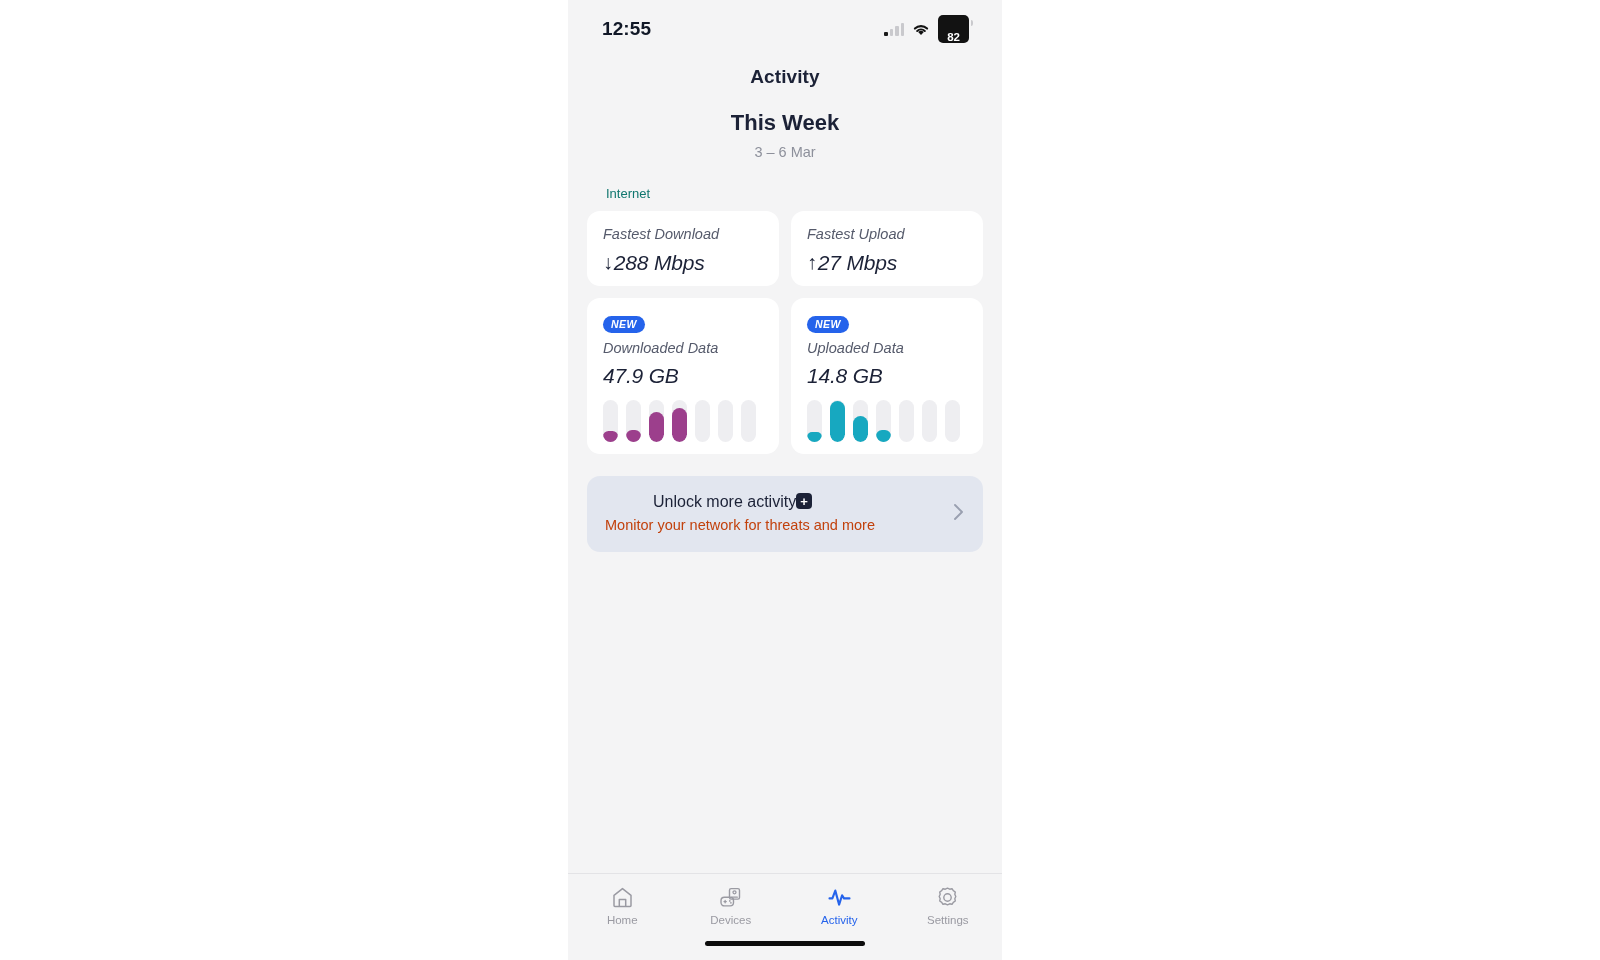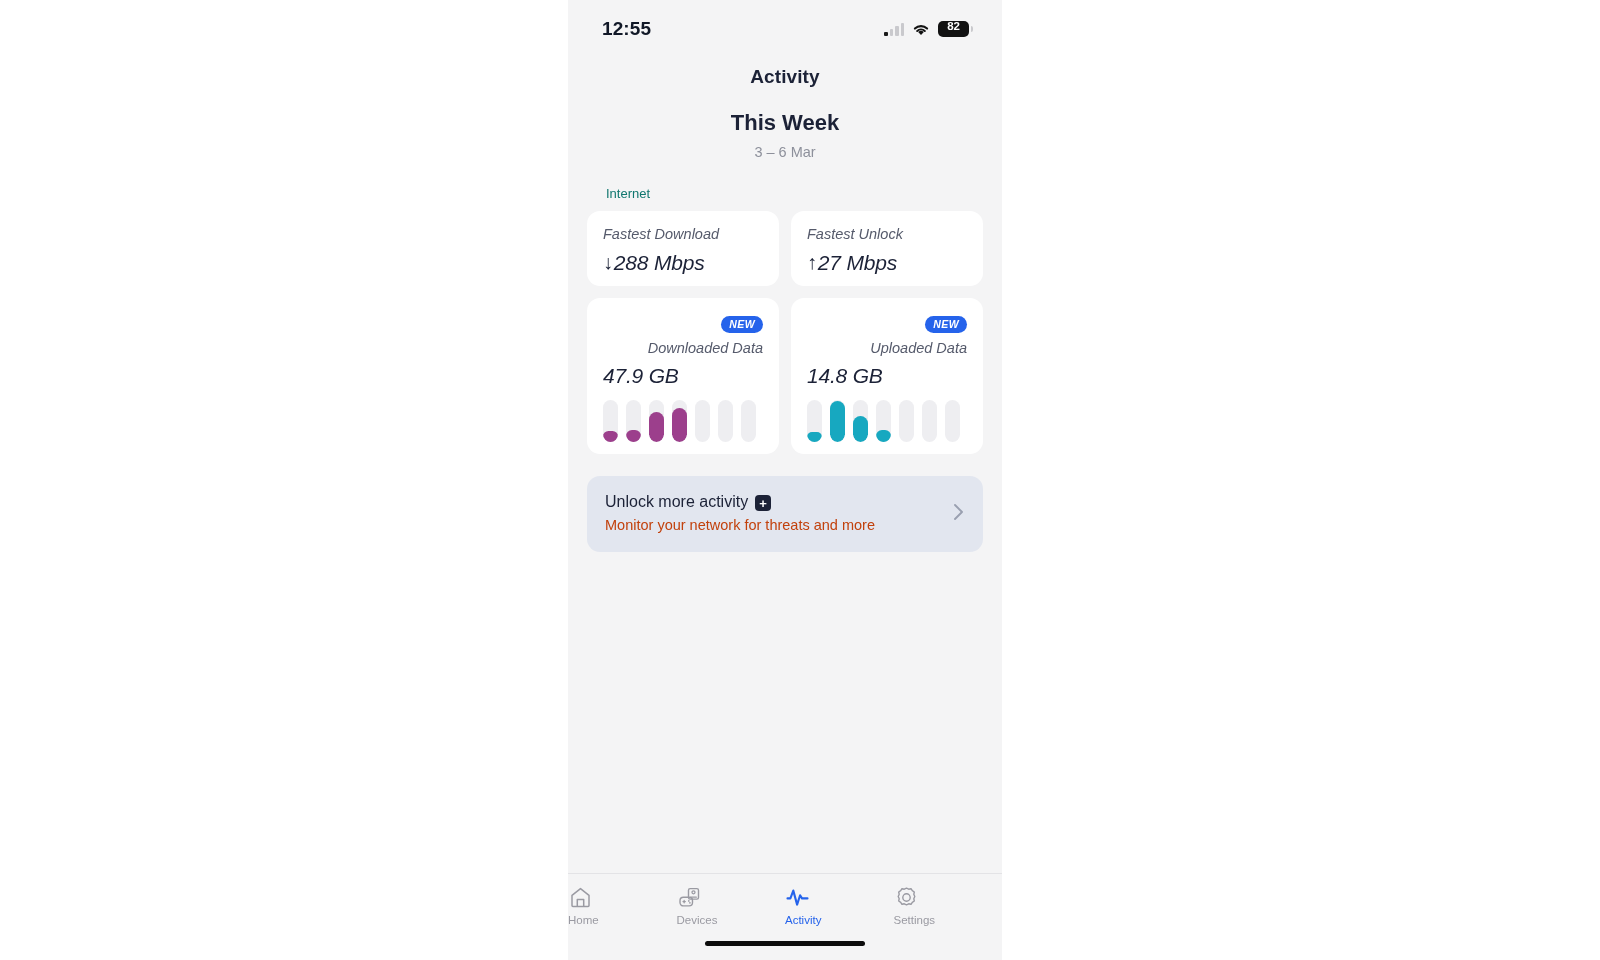--- a/index.html
+++ b/index.html
@@ -69,25 +69,25 @@
   .signal i:nth-child(1) { height: 4px; }
   .signal i:nth-child(2) { height: 7px; }
   .signal i:nth-child(3) { height: 10px; }
   .signal i:nth-child(4) { height: 13px; }
 
   .wifi-ico { display:block; }
 
   .battery {
     position: relative;
     width: 31px;
-    height: 16px;
+    height: 28px;
     border-radius: 5px;
     background: #121212;
     display: flex;
-    align-items: flex-start;
+    align-items: flex-end;
     justify-content: center;
   }
   .battery::after {
     content: "";
     position: absolute;
     right: -4px;
     top: 5px;
     width: 2.5px;
     height: 6px;
     border-radius: 0 2px 2px 0;
@@ -172,21 +172,21 @@
     line-height: 1;
   }
   .arrow-glyph {
     font-size: 20px;
     font-weight: 400;
     margin-right: 1px;
     display: inline-block;
   }
 
   
-  .card.data { padding-bottom: 12px; text-align: right; }
+  .card.data { padding-bottom: 12px; }
 
   .new-badge {
     display: inline-block;
     background: #2563eb;
     color: #ffffff;
     font-size: 10.5px;
     font-weight: 700;
     letter-spacing: 0.4px;
     border-radius: 9px;
     padding: 3px 8px 3px 8px;
@@ -227,23 +227,23 @@
     align-items: center;
     box-sizing: border-box;
     min-height: 70px;
   }
   .promo-text { flex: 1 1 auto; }
   .promo-title {
     font-size: 16px;
     font-weight: 500;
     color: #1c2237;
     display: flex;
-    align-items: flex-end;
-    gap: 7px;
+    align-items: flex-start;
     line-height: 1.1;
+    margin-left: 48px;
   }
   .plus-chip {
     display: inline-flex;
     align-items: center;
     justify-content: center;
     width: 16px;
     height: 16px;
     border-radius: 4px;
     background: #1c2237;
     color: #ffffff;
@@ -268,21 +268,21 @@
     flex: 0 0 auto;
     border-top: 1px solid #e3e3e6;
     background: #f4f4f5;
     display: flex;
     padding: 11px 0 0 0;
   }
   .tab {
     flex: 1 1 0;
     display: flex;
     flex-direction: column;
-    align-items: flex-start;
+    align-items: center;
     gap: 5px;
     color: #9a9aa2;
   }
   .tab.active { color: #2563eb; }
   .tab-label {
     font-size: 11.5px;
     line-height: 1;
   }
   .home-indicator-wrap {
     flex: 0 0 auto;
@@ -337,21 +337,21 @@
 
       <div class="card-row">
         <div class="card speed">
           <div class="card-label">Fastest Download</div>
           <div class="card-value">
             <span class="arrow-glyph">↓</span>
             <span>288 Mbps</span>
           </div>
         </div>
         <div class="card speed">
-          <div class="card-label">Fastest Unlock</div>
+          <div class="card-label">Fastest Upload</div>
           <div class="card-value">
             <span class="arrow-glyph">↑</span>
             <span>27 Mbps</span>
           </div>
         </div>
       </div>
 
       <div class="card-row">
         <div class="card data">
           <div class="new-badge">NEW</div>

